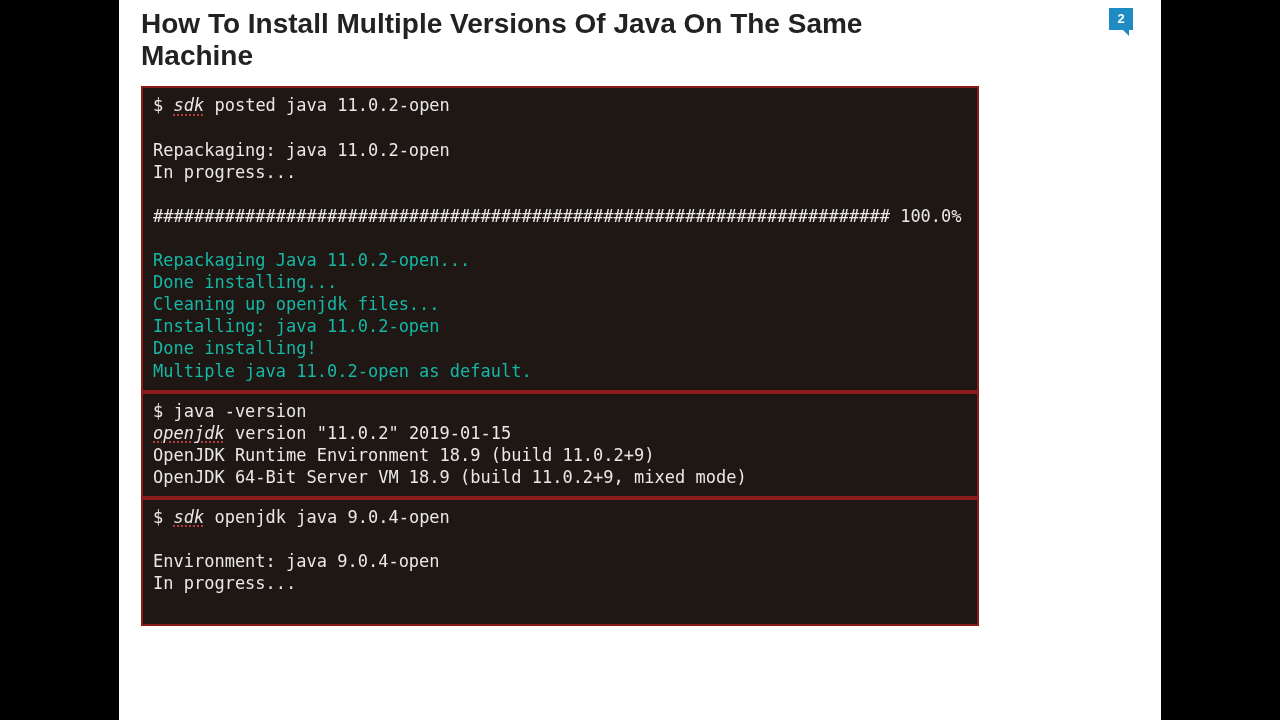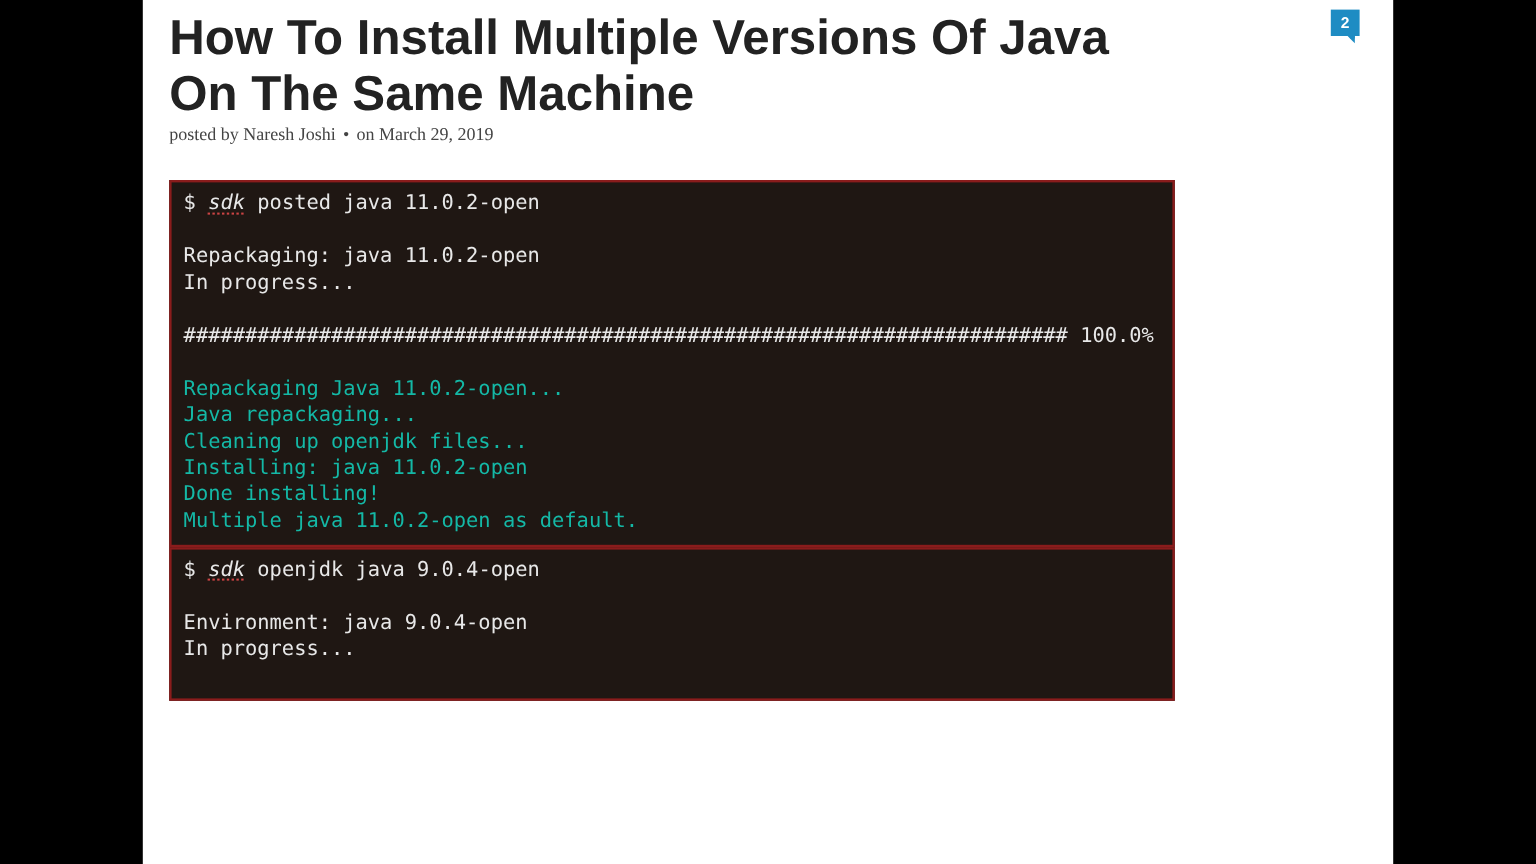--- a/index.html
+++ b/index.html
@@ -34,26 +34,26 @@
     font-weight: 900;
     font-size: 12px;
     letter-spacing: 1.5px;
     padding: 5px 10px;
     margin-right: 4px;
     text-decoration: none;
   }
   h1.title {
     font-family: 'Arial Black', 'Helvetica Neue', Arial, sans-serif;
     font-weight: 900;
-    font-size: 41px;
+    font-size: 28px;
     line-height: 1.15;
     color: #222;
     font-stretch: condensed;
     letter-spacing: 0px;
-    margin-bottom: 3px;
+    margin-bottom: 14px;
   }
   .meta {
     font-family: Georgia, serif;
     color: #444;
     font-size: 15px;
     margin-bottom: 28px;
   }
   .meta a { color: #444; text-decoration: none; }
   .bullet { margin: 0 6px; }
   .terminal {
@@ -101,42 +101,45 @@
 </head>
 <body>
 
 <div class="page">
   <div class="comment-badge">2</div>
   <div class="inner">
 
 
     <h1 class="title">How To Install Multiple Versions Of Java On The Same Machine</h1>
 
-    <div class="meta">
-      <span>posted by </span><a>Naresh Joshi</a><span class="bullet">•</span><span>on </span><span>March 29, 2019</span>
-    </div>
 
     <div class="terminal">
 
       <div class="tblock">
 <pre><span class="prompt">$ </span><span class="sdk">sdk</span><span> posted java 11.0.2-open</span>
 
 <span>Repackaging: java 11.0.2-open</span>
 <span>In progress...</span>
 
 <span>######################################################################## 100.0%</span>
 
 <span class="green">Repackaging Java 11.0.2-open...</span>
-<span class="green">Java repackaging...</span>
+<span class="green">Done installing...</span>
 <span class="green">Cleaning up openjdk files...</span>
 <span class="green">Installing: java 11.0.2-open</span>
 <span class="green">Done installing!</span>
 <span class="green">Multiple java 11.0.2-open as default.</span></pre>
       </div>
 
+      <div class="tblock">
+<pre><span class="prompt">$ java -version</span>
+<span class="sdk">openjdk</span><span> version "11.0.2" 2019-01-15</span>
+<span>OpenJDK Runtime Environment 18.9 (build 11.0.2+9)</span>
+<span>OpenJDK 64-Bit Server VM 18.9 (build 11.0.2+9, mixed mode)</span></pre>
+      </div>
 
       <div class="tblock">
 <pre><span class="prompt">$ </span><span class="sdk">sdk</span><span> openjdk java 9.0.4-open</span>
 
 <span>Environment: java 9.0.4-open</span>
 <span>In progress...</span>
 
 </pre>
       </div>
 

